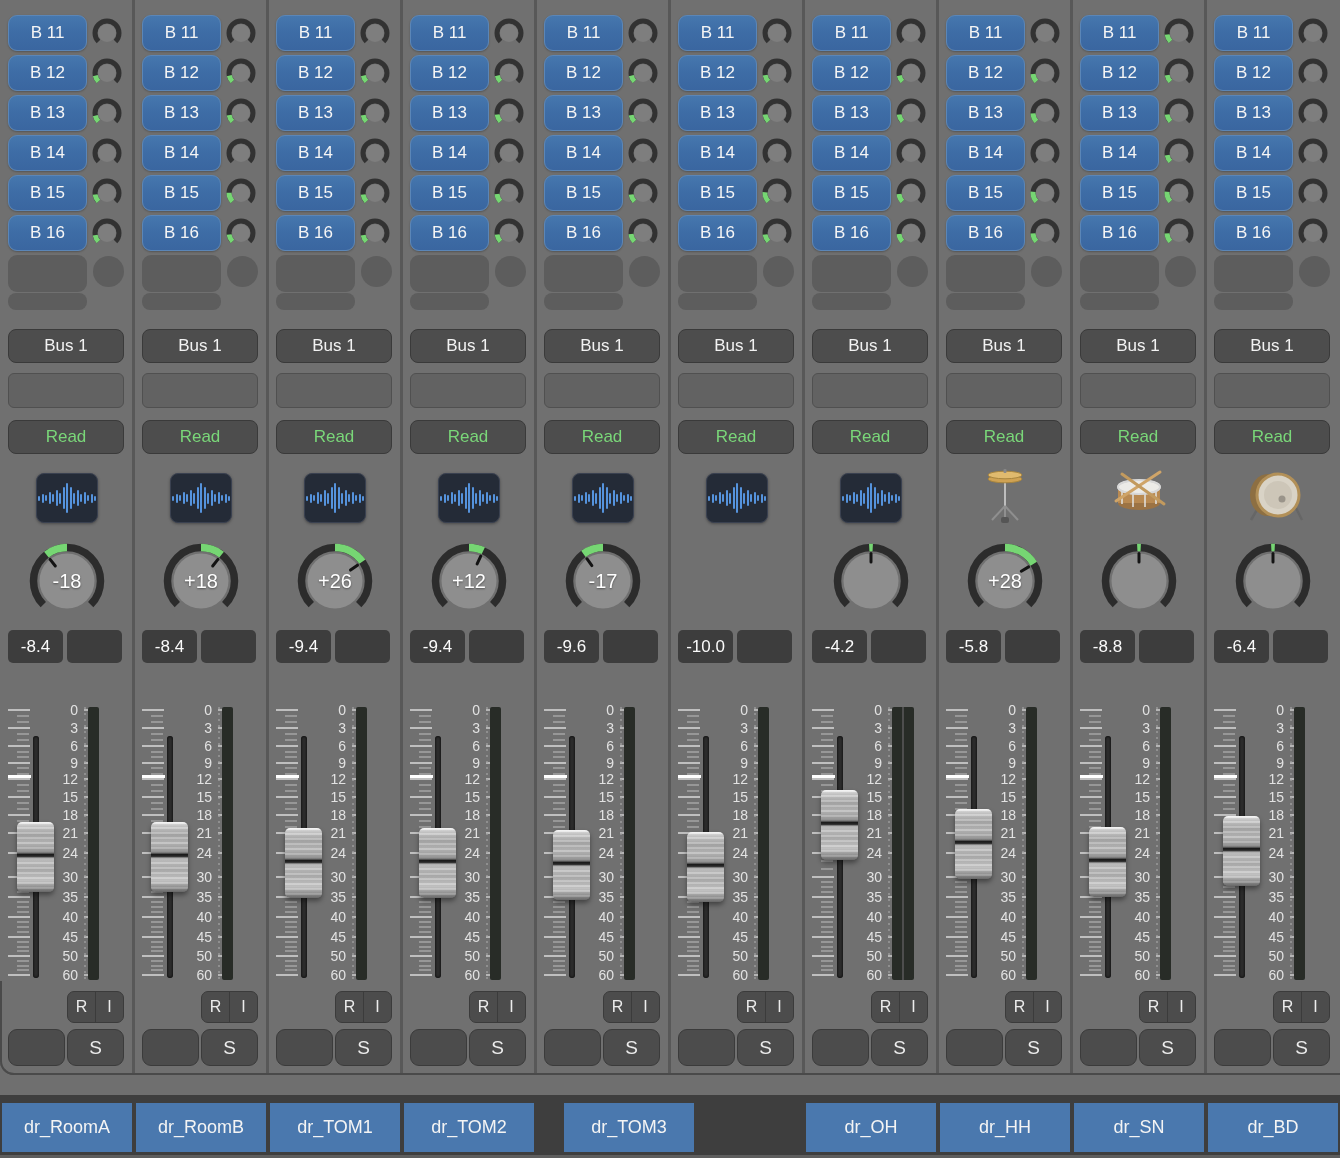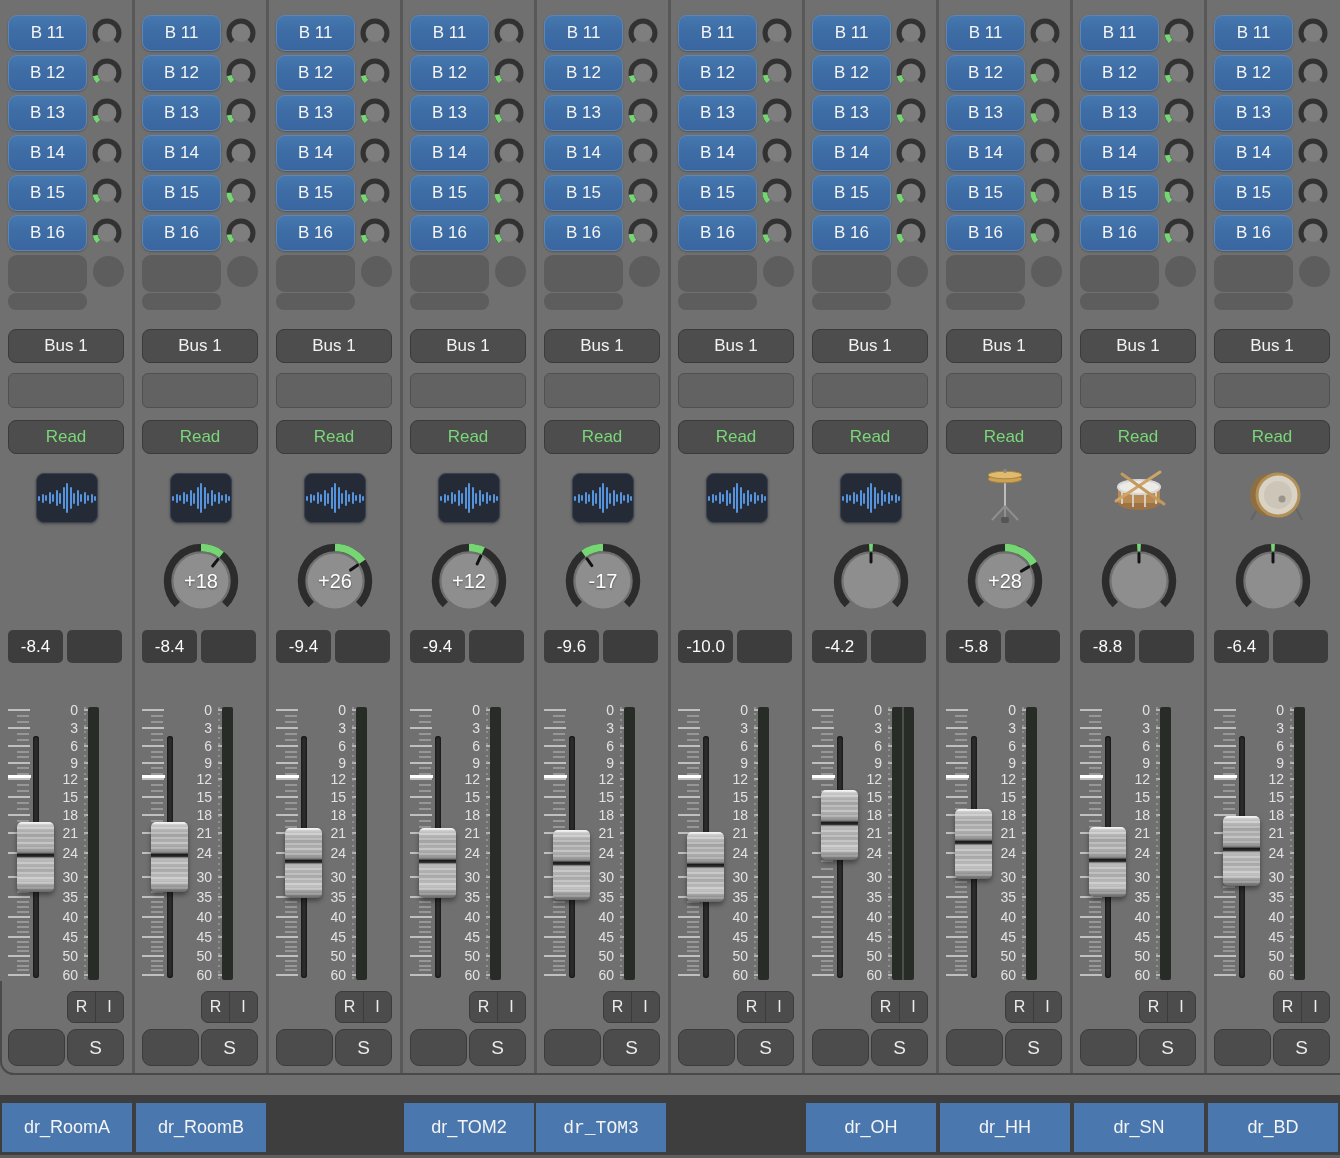--- a/index.html
+++ b/index.html
@@ -152,20 +152,26 @@
           <i style="height: 22px;"></i>
           <i style="height: 11px;"></i>
           <i style="height: 16px;"></i>
           <i style="height: 8px;"></i>
           <i style="height: 12px;"></i>
           <i style="height: 6px;"></i>
           <i style="height: 9px;"></i>
           <i style="height: 5px;"></i>
         </div>
       </div>
+      <div class="pan-wrap"><svg width="80" height="80">
+          <path d="M 16.31 63.69 A 33.5 33.5 0 1 1 63.69 63.69" stroke="#2c2c2c" stroke-width="7.5" fill="none"></path>
+          <circle cx="40" cy="40" r="27.5" fill="#8e8e8e"></circle>
+          <path d="M 40.00 6.50 A 33.5 33.5 0 0 0 19.39 13.59" stroke="#76d673" stroke-width="7.5" fill="none"></path>
+          <line x1="28.31059977896809" y1="25.02141787509448" x2="23.081131259032762" y2="18.320473240268324" stroke="#141414" stroke-width="3" stroke-linecap="round"></line>
+        </svg><div class="pan-label">-18</div></div>
       <div class="vol-box" style="left: 8px; top: 630px; width: 55px; height: 33px; position: absolute;">-8.4</div>
       <div class="vol-box" style="left: 67px; top: 630px; width: 55px; height: 33px; position: absolute;"></div>
       <div class="tick-long" style="left: 8px; top: 709px; width: 22px; height: 2px; position: absolute;"></div>
       <div class="tick-short" style="left: 17px; top: 715px; width: 12px; height: 2px; position: absolute;"></div>
       <div class="tick-short" style="left: 17px; top: 721px; width: 12px; height: 2px; position: absolute;"></div>
       <div class="scale-num" style="left: 40px; top: 703px; width: 38px; height: 14px; position: absolute;">0</div>
       <div class="scale-dash" style="left: 84px; top: 709px; width: 4px; height: 2px; position: absolute;"></div>
       <div class="tick-long" style="left: 8px; top: 727px; width: 22px; height: 2px; position: absolute;"></div>
       <div class="tick-short" style="left: 17px; top: 733px; width: 12px; height: 2px; position: absolute;"></div>
       <div class="tick-short" style="left: 17px; top: 739px; width: 12px; height: 2px; position: absolute;"></div>
@@ -1646,20 +1652,21 @@
         <div class="ri-half">I</div>
       </div>
       <div class="ms-btn" style="left: 8px;"></div>
       <div class="ms-btn" style="left: 67px;">S</div>
     </div>
     <div class="sep" style="left: 1204px;"></div>
   </div>
 <div id="name-band">
     <div class="name-cell" style="left: 2px;">dr_RoomA</div>
     <div class="name-cell" style="left: 136px;">dr_RoomB</div>
+    <div class="name-cell" style="left: 270px;">dr_TOM1</div>
     <div class="name-cell" style="left: 404px;">dr_TOM2</div>
-    <div class="name-cell" style="left: 536px; font-family: Liberation Mono, monospace;">dr_TOM3</div>
+    <div class="name-cell" style="left: 564px;">dr_TOM3</div>
     <div class="name-cell" style="left: 940px;">dr_HH</div>
     <div class="name-cell" style="left: 806px;">dr_OH</div>
     <div class="name-cell" style="left: 1208px;">dr_BD</div>
     <div class="name-cell" style="left: 1074px;">dr_SN</div>
   </div>
 <div id="bottom-sliver"></div>
 
 </body></html>

